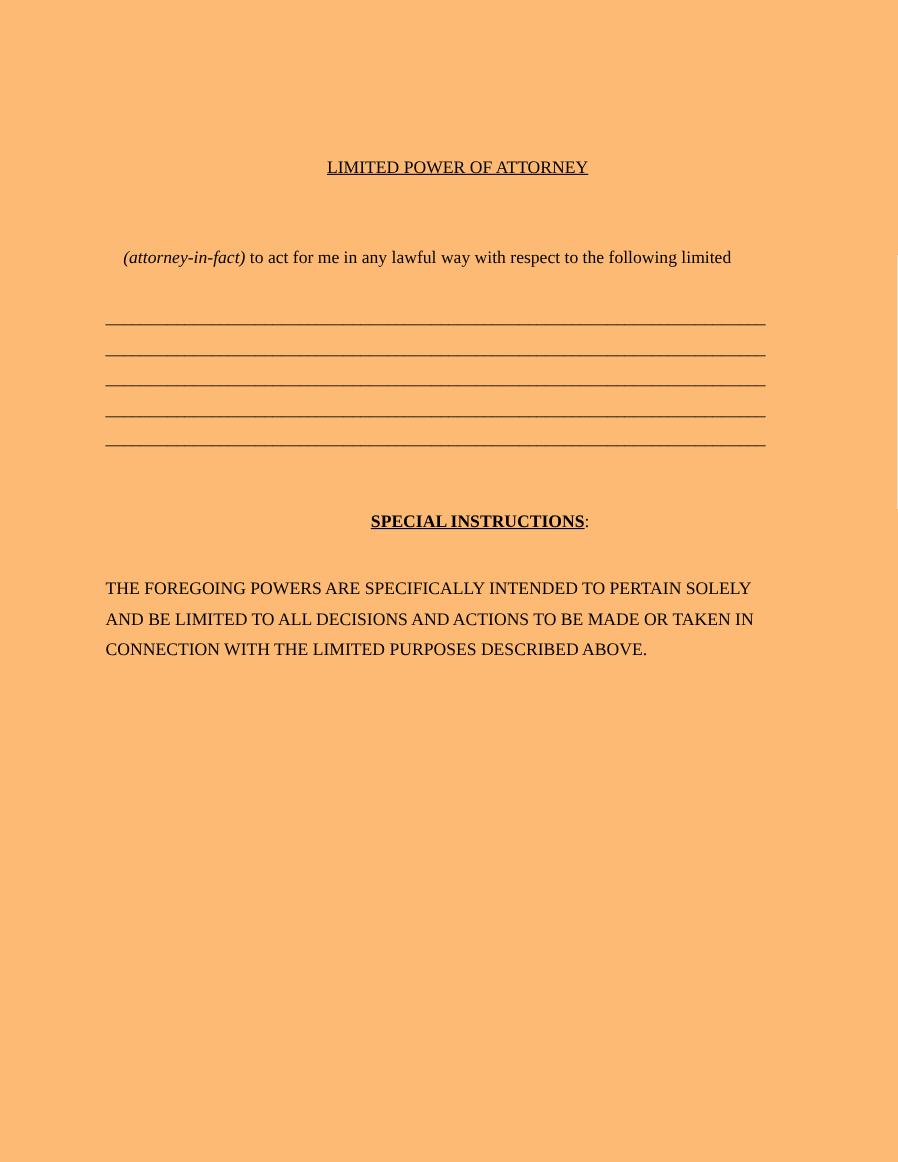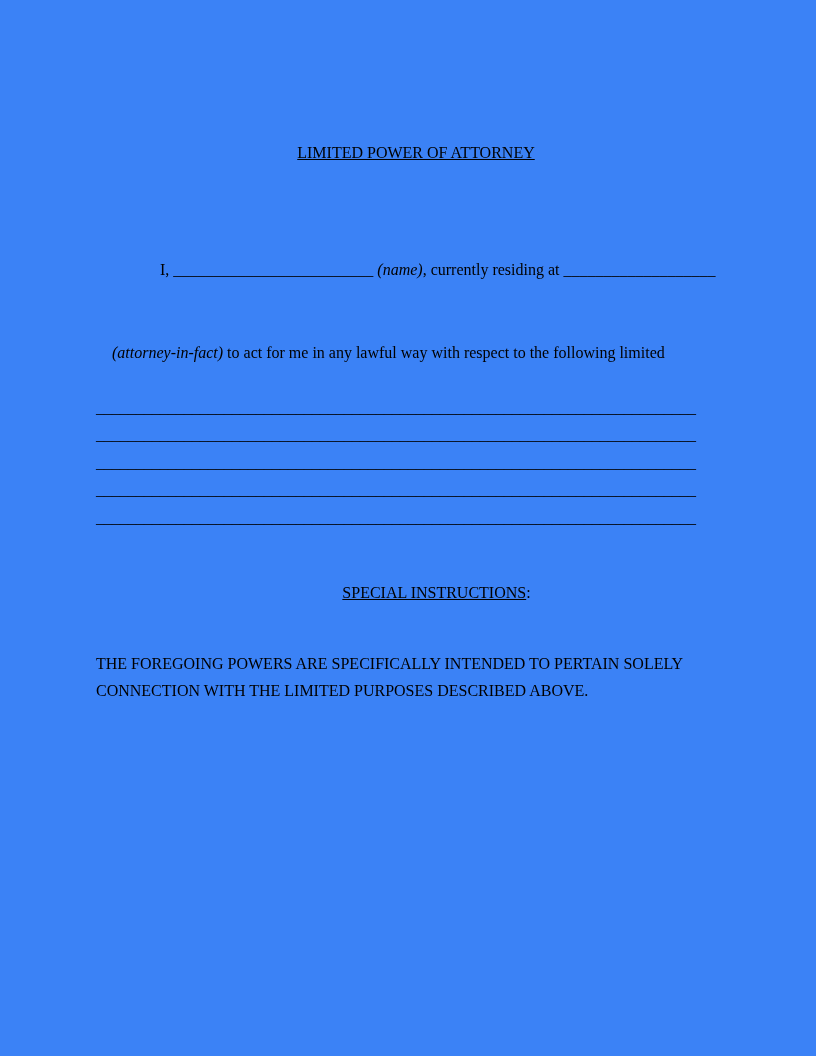--- a/index.html
+++ b/index.html
@@ -2,57 +2,55 @@
 <html><head>
 <meta charset="utf-8">
 <style>
   html, body { margin: 0; padding: 0; background: #ffffff; }
   .page {
     position: relative;
     width: 816px;
     height: 1056px;
     box-sizing: border-box;
     padding: 111px 96px 0 96px;
-    background: #3b82f6;
+    background: #fdba74;
     font-family: "Liberation Serif", serif;
     font-size: 16px;
     color: #000000;
     overflow: hidden;
   }
   .line { line-height: 27.5px; white-space: pre; }
   .center { text-align: center; }
   .indent { padding-left: 48px; }
-  .b { font-weight: normal; margin-left: 41px; }
+  .b { font-weight: bold; margin-left: 41px; }
   .u { text-decoration: underline; }
   .i { font-style: italic; }
   .mt35 { margin-top: 35px; }
   .mt20 { margin-top: 20px; }
-  .mt18 { margin-top: 16px; }
+  .mt18 { margin-top: 6px; }
 </style>
 </head>
 <body>
 
 <div class="page">
 
   <div class="line center">
     <span class="u">LIMITED POWER OF ATTORNEY</span>
   </div>
 
-  <div class="line indent mt35">
-    <span>I, </span><span>_________________________</span><span class="i"> (name)</span><span>, currently residing at </span><span>___________________</span>
-  </div>
   <div class="line">
     <span class="i">(attorney-in-fact)</span><span> to act for me in any lawful way with respect to the following limited</span>
   </div>
 
   <div class="line"><span>___________________________________________________________________________</span></div>
   <div class="line"><span>___________________________________________________________________________</span></div>
   <div class="line"><span>___________________________________________________________________________</span></div>
   <div class="line"><span>___________________________________________________________________________</span></div>
   <div class="line"><span>___________________________________________________________________________</span></div>
 
   <div class="line center mt20">
     <span class="b u">SPECIAL INSTRUCTIONS</span><span>:</span>
   </div>
   <div class="line mt18"><span>THE FOREGOING POWERS ARE SPECIFICALLY INTENDED TO PERTAIN SOLELY</span></div>
+  <div class="line"><span>AND BE LIMITED TO ALL DECISIONS AND ACTIONS TO BE MADE OR TAKEN IN</span></div>
   <div class="line"><span>CONNECTION WITH THE LIMITED PURPOSES DESCRIBED ABOVE.</span></div>
 
 </div>
 
 </body></html>

